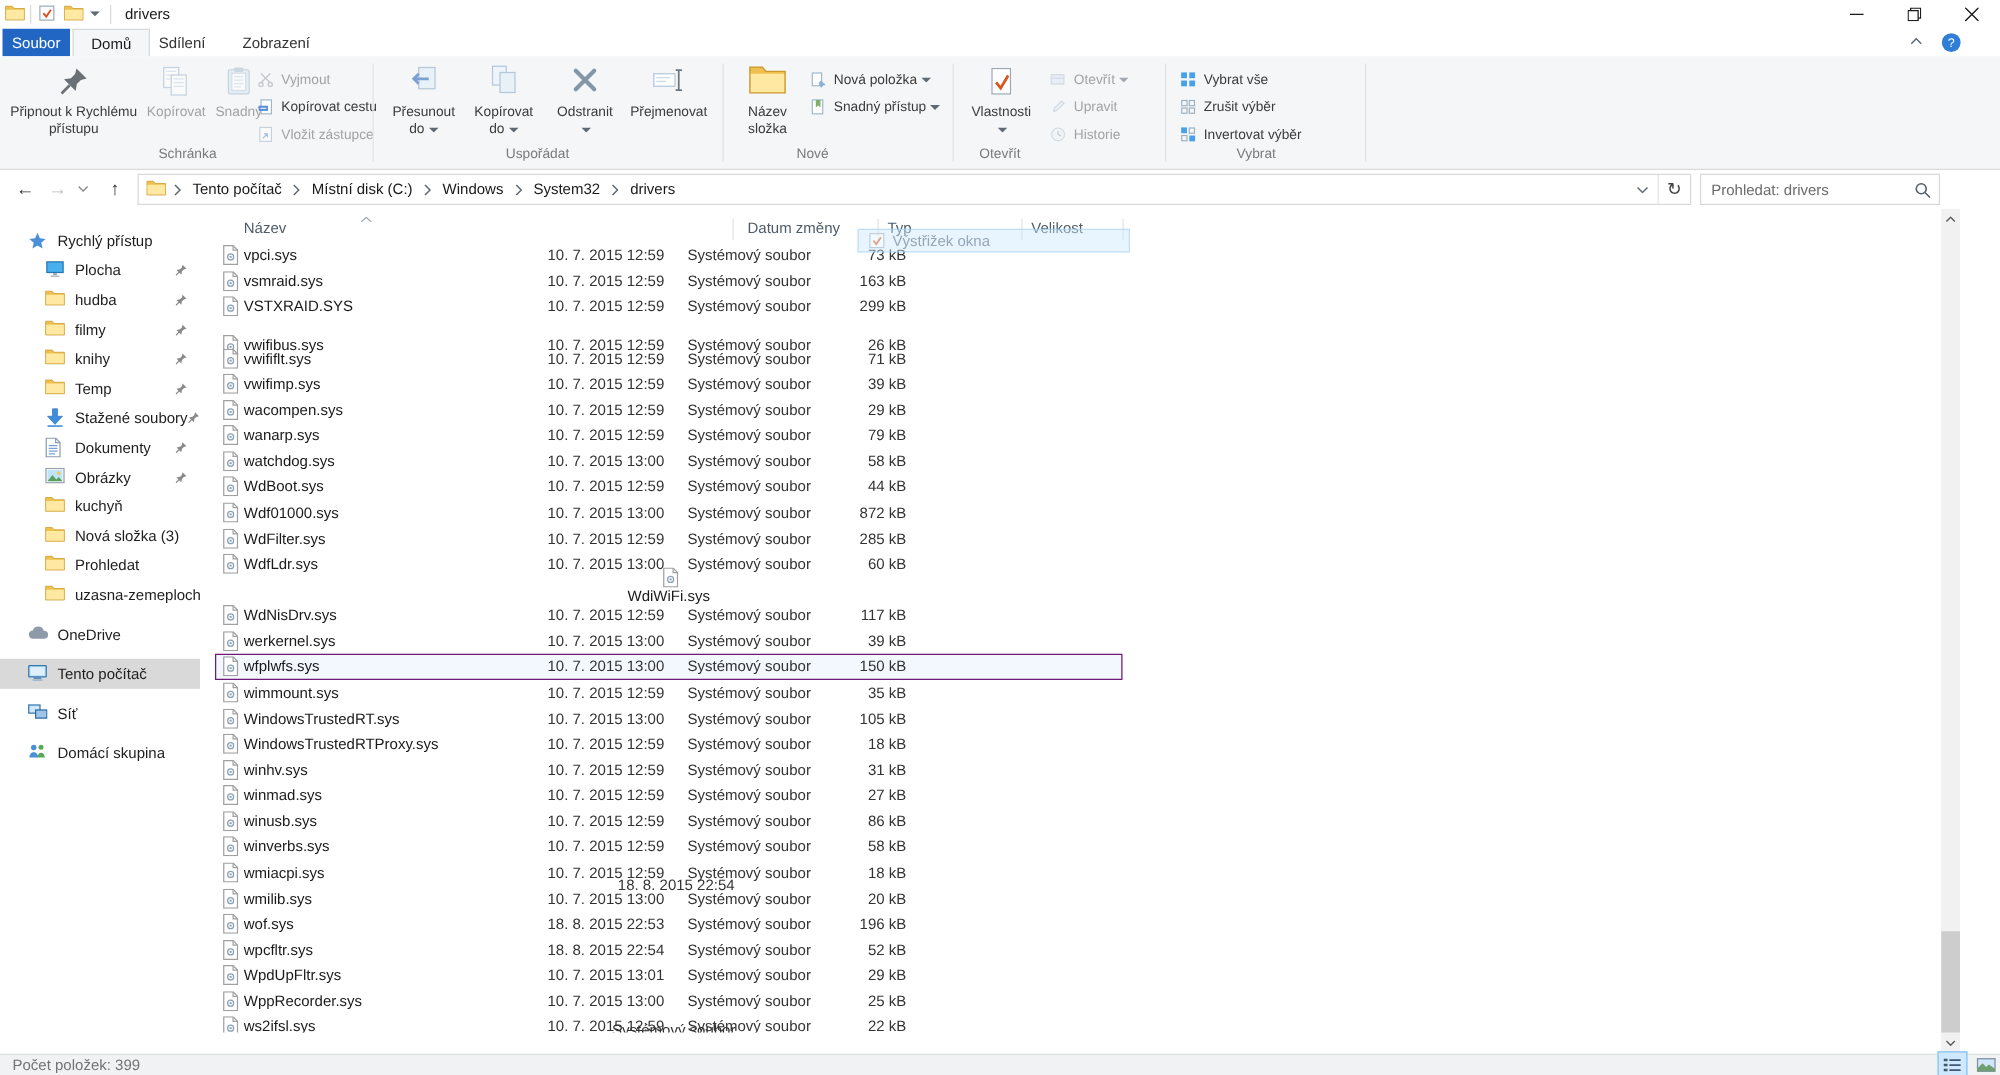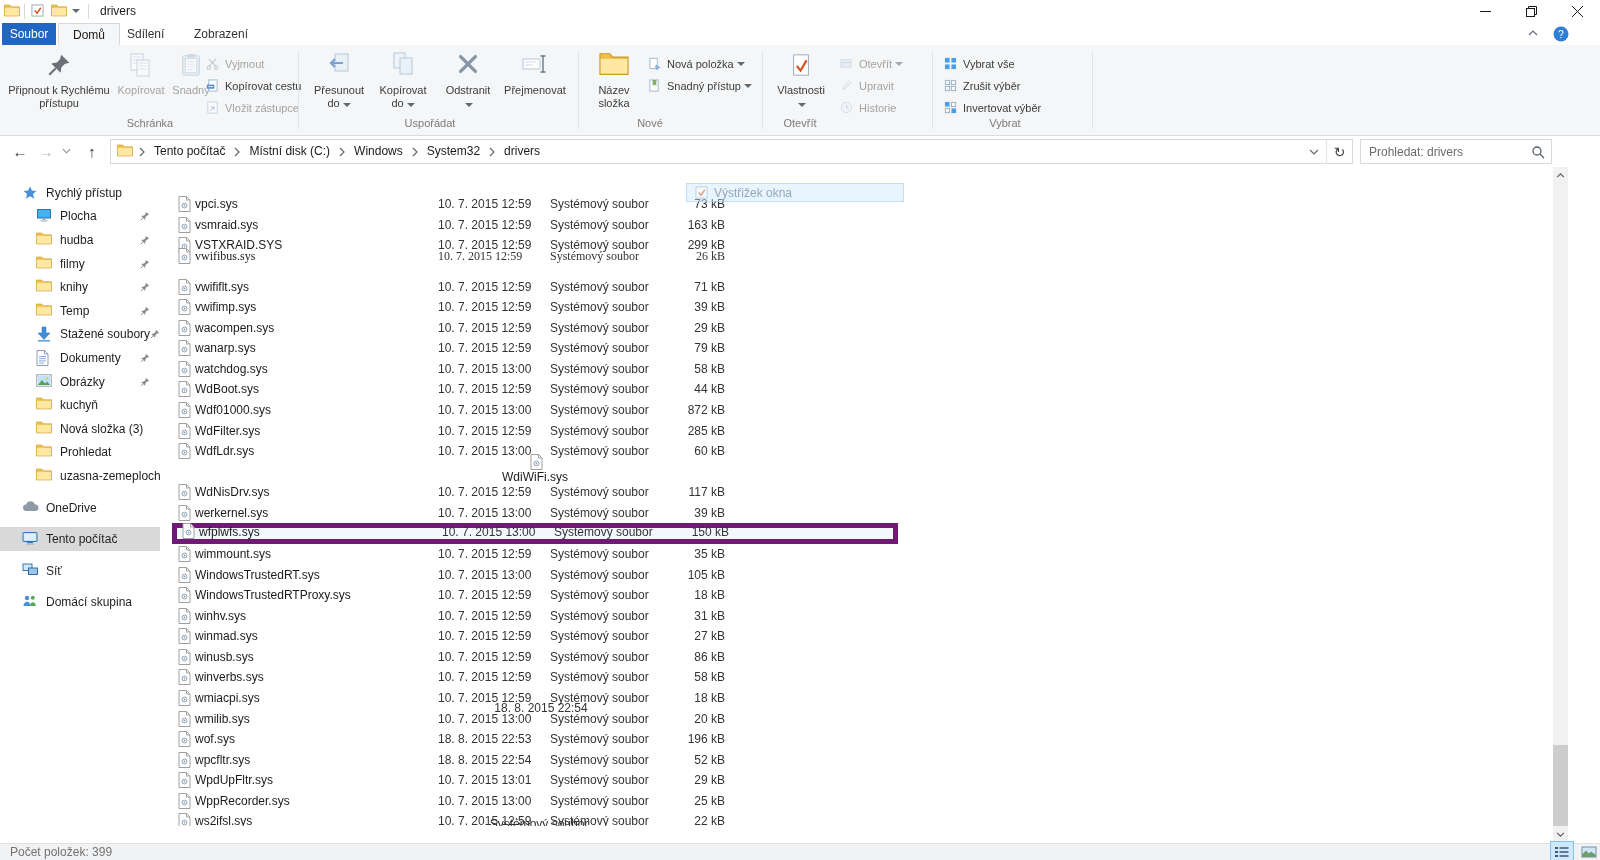--- a/index.html
+++ b/index.html
@@ -59,21 +59,21 @@
   .si-icon { width:16px; height:16px; margin-right:8px; flex:0 0 16px; }
   .si-pin { margin-left:auto; margin-right:10px; width:10px; height:10px; flex:0 0 10px; }
 
   
   #filelist { position:absolute; left:160px; top:172px; width:1392px; height:654px; background:#fff; overflow:hidden; }
   #fl-header { position:absolute; left:0; top:0; width:740px; height:22px; color:#4e5b69; }
   .hcell { position:absolute; top:3px; font-size:12px; }
   .hsep { position:absolute; top:3px; height:17px; width:1px; background:#e4e4e4; }
   #sort-chevron { position:absolute; left:128px; top:1px; }
   .frow { position:absolute; left:12px; width:726px; height:20.57px; display:flex; align-items:center; }
-  .frow.focused { background:#f2f8fd; border:5px solid #701a75;align-items:flex-end; }
+  .frow.focused { background:#f2f8fd; border:1px solid #701a75; }
   .fic { flex:0 0 13px; height:16px; margin-left:6px; margin-right:4px; }
   .frow.focused .fic { margin-left:5px; }
   .cn { flex:0 0 231px; color:#1a1a1a; white-space:nowrap; overflow:hidden; }
   .cd { flex:0 0 116px; padding-left:12px; color:#333; white-space:nowrap; }
   .ct { flex:0 0 115px; padding-left:8px; color:#333; white-space:nowrap; }
   .cs { flex:0 0 81px; text-align:right; padding-right:13px; color:#333; white-space:nowrap; }
   #ghost-overlay { position:absolute; left:526px; top:11px; width:218px; height:19px; background:rgba(205,232,252,.45); border:1px solid rgba(150,200,240,.5); display:flex; align-items:center; color:rgba(120,140,160,.75); font-size:12px; }
   #ghost-overlay .gicon { width:13px; height:13px; margin:0 6px 0 8px; opacity:.5; }
 
   
@@ -667,20 +667,35 @@
           <circle cx="10.8" cy="3.8" r="2" fill="#57a857"></circle>
           <path d="M1.5 12c0-2.6 1.6-4.2 3.5-4.2S8.5 9.4 8.5 12z" fill="#4a90d9"></path>
           <path d="M8 12c0-2.4 1.3-3.8 2.9-3.8s2.9 1.4 2.9 3.8z" fill="#57a857"></path>
         </svg>
       </span>
       <span class="si-label">Domácí skupina</span>
     </div>
   </div>
 
 <div id="filelist">
+  <div id="fl-header">
+    <span id="sort-chevron">
+        <svg width="10" height="5" viewBox="0 0 10 5">
+          <path d="M1 4.5L5 .8 9 4.5" fill="none" stroke="#9aa5af"></path>
+        </svg>
+      </span>
+    <span class="hcell" style="left:35px">Název</span>
+    <span class="hsep" style="left:426px"></span>
+    <span class="hcell" style="left:438px">Datum změny</span>
+    <span class="hsep" style="left:542px"></span>
+    <span class="hcell" style="left:550px">Typ</span>
+    <span class="hsep" style="left:657px"></span>
+    <span class="hcell" style="left:665px">Velikost</span>
+    <span class="hsep" style="left:738px"></span>
+  </div>
   <div id="rows">
       <div class="frow" style="top: 22px;">
         <span class="fic">
           <svg width="13" height="16" viewBox="0 0 13 16">
             <path d="M1 .5h7.5L12 4v11.5H1z" fill="#fff" stroke="#a0a0a0"></path>
             <path d="M8.5 .5V4H12" fill="none" stroke="#a0a0a0"></path>
             <circle cx="6.5" cy="9.5" r="2.4" fill="none" stroke="#8aa0b4"></circle>
             <circle cx="6.5" cy="9.5" r=".9" fill="#8aa0b4"></circle>
           </svg>
         </span>
@@ -710,21 +725,21 @@
             <path d="M8.5 .5V4H12" fill="none" stroke="#a0a0a0"></path>
             <circle cx="6.5" cy="9.5" r="2.4" fill="none" stroke="#8aa0b4"></circle>
             <circle cx="6.5" cy="9.5" r=".9" fill="#8aa0b4"></circle>
           </svg>
         </span>
         <span class="cn">VSTXRAID.SYS</span>
         <span class="cd">10. 7. 2015 12:59</span>
         <span class="ct">Systémový soubor</span>
         <span class="cs">299 kB</span>
       </div>
-      <div class="frow" style="top: 74px; font-family: Liberation Serif, serif;">
+      <div class="frow" style="top: 94px;">
         <span class="fic">
           <svg width="13" height="16" viewBox="0 0 13 16">
             <path d="M1 .5h7.5L12 4v11.5H1z" fill="#fff" stroke="#a0a0a0"></path>
             <path d="M8.5 .5V4H12" fill="none" stroke="#a0a0a0"></path>
             <circle cx="6.5" cy="9.5" r="2.4" fill="none" stroke="#8aa0b4"></circle>
             <circle cx="6.5" cy="9.5" r=".9" fill="#8aa0b4"></circle>
           </svg>
         </span>
         <span class="cn">vwifibus.sys</span>
         <span class="cd">10. 7. 2015 12:59</span>

